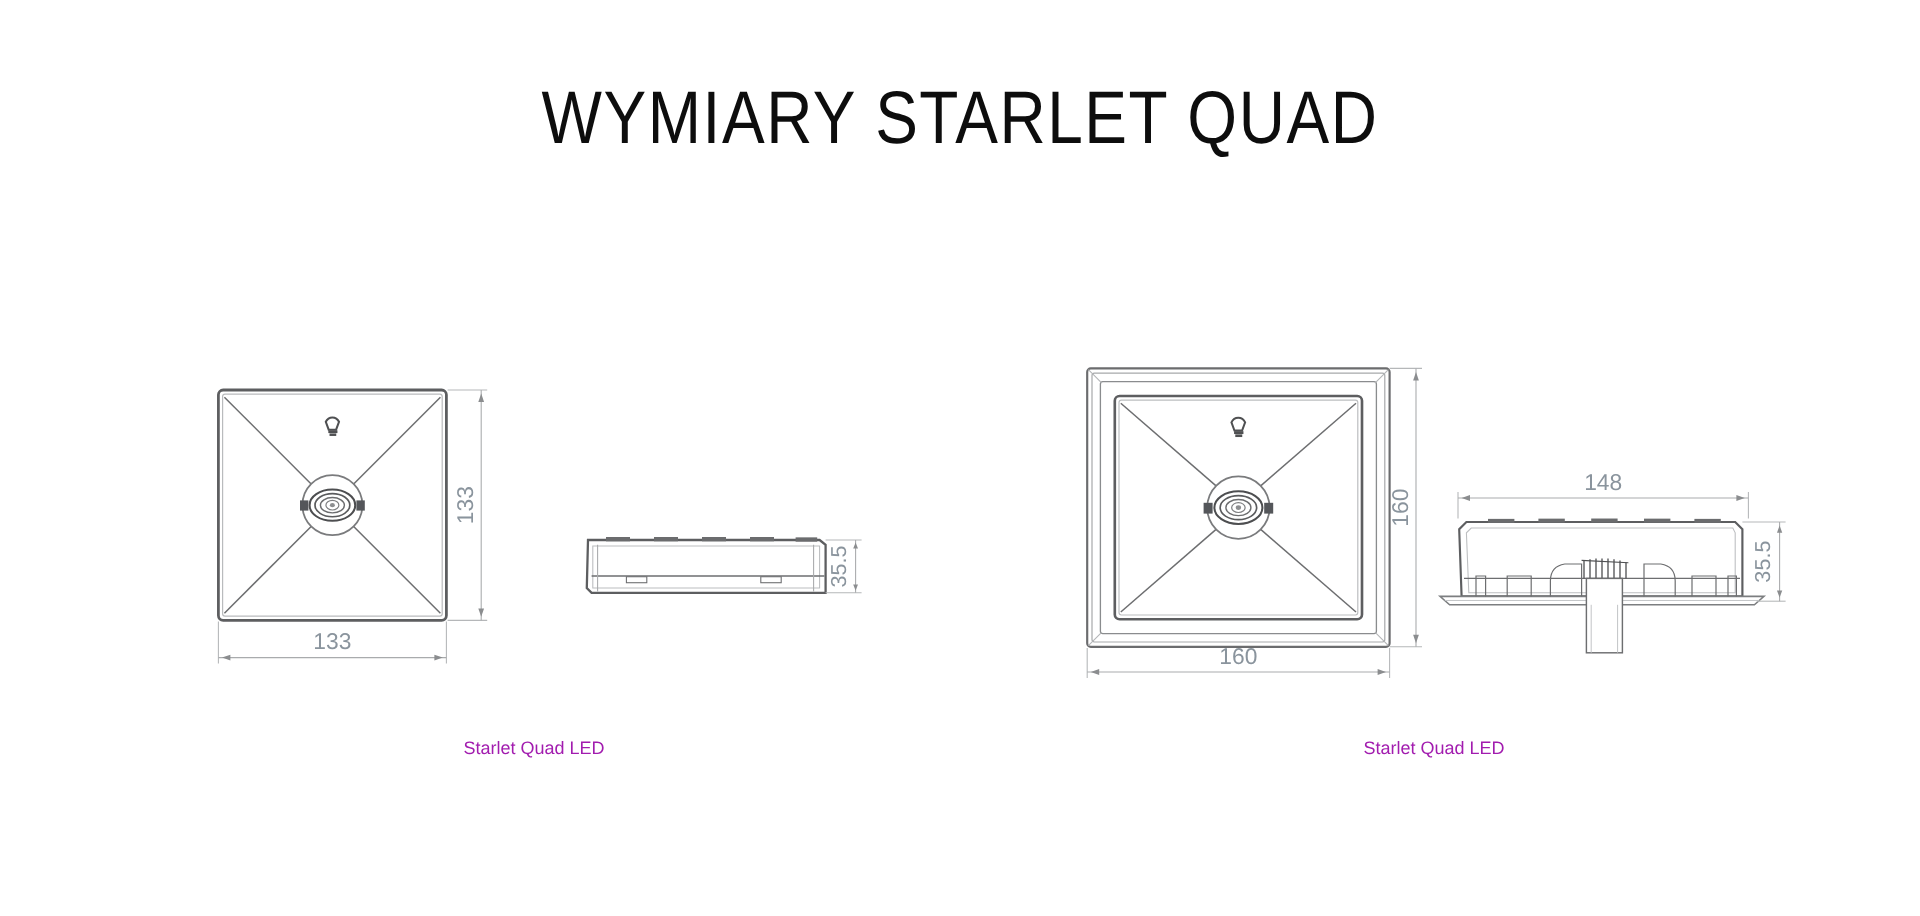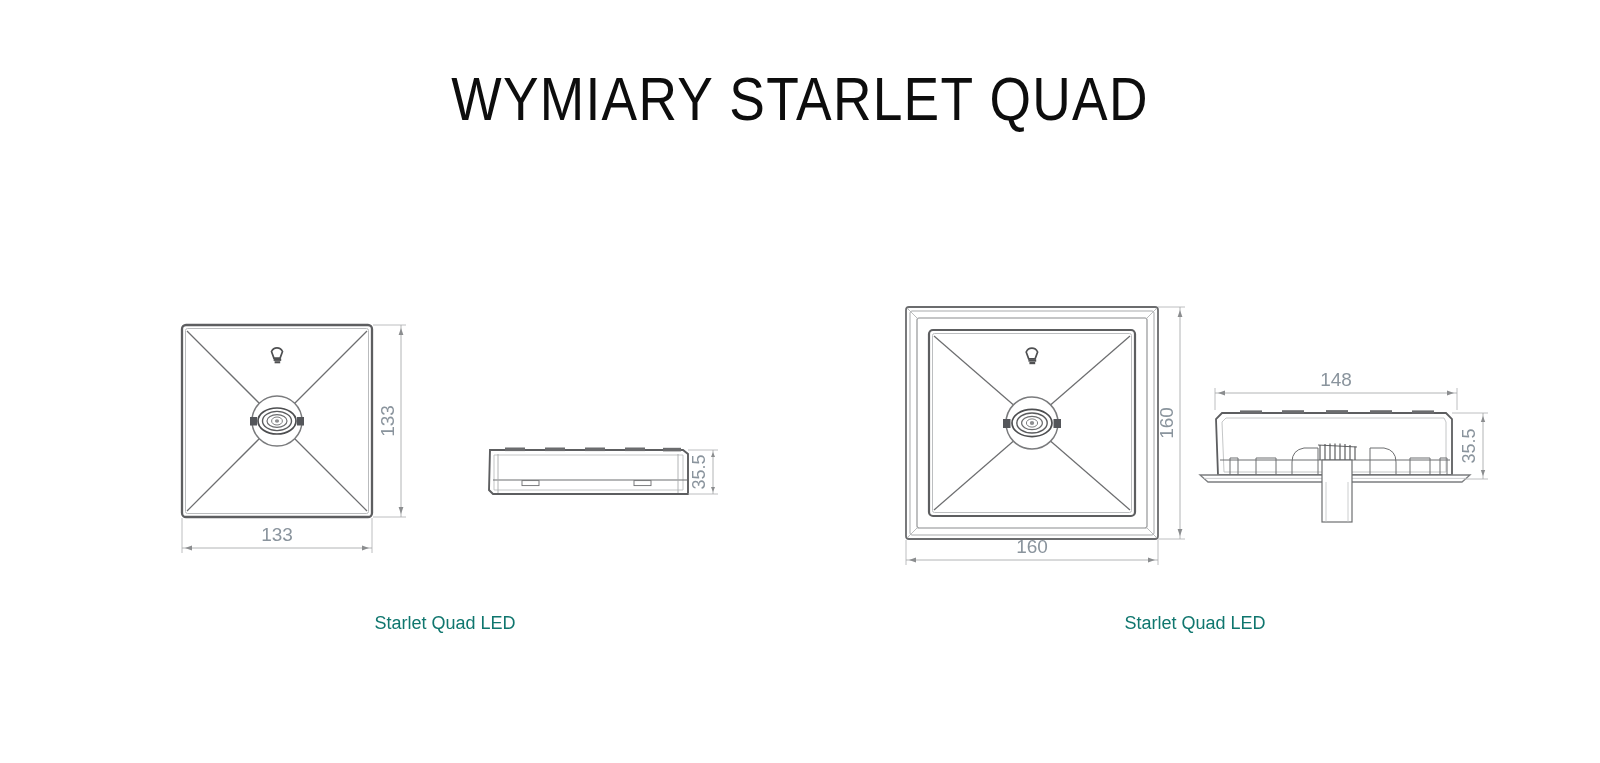--- a/index.html
+++ b/index.html
@@ -46,23 +46,23 @@
   .fig {
     position: absolute;
   }
   .fig svg { display: block; overflow: visible; }
 
   
   .caption {
     position: absolute;
     text-align: center;
     font-family: "Liberation Sans", sans-serif;
-    font-size: 18px;
+    font-size: 15px;
     line-height: 31px;
-    color: #0f766e;
+    color: #a21caf;
     white-space: nowrap;
   }
   .caption span { display: block; }
 
   
   .dim-text {
     font-family: "Liberation Sans", sans-serif;
     font-size: 19px;
     fill: #8a949d;
   }
@@ -237,21 +237,21 @@
         <line x1="11" y1="245" x2="11" y2="270" stroke="#b5b7b9" stroke-width="0.9"></line>
         <line x1="263" y1="245" x2="263" y2="270" stroke="#b5b7b9" stroke-width="0.9"></line>
         <line x1="11" y1="265" x2="263" y2="265" stroke="#a9abad" stroke-width="0.9"></line>
         <polygon points="14,265 21,262.6 21,267.4" fill="#8b8d8f"></polygon>
         <polygon points="260,265 253,262.6 253,267.4" fill="#8b8d8f"></polygon>
         <text class="dim-text" x="137" y="258" text-anchor="middle">160</text>
       </g>
     </svg>
   </div>
 
-  <div class="fig" style="left:1200px; top:372px;">
+  <div class="fig" style="left:1200px; top:394px;">
     <svg width="290" height="160" viewBox="0 0 290 160">
 
       <g>
         <line x1="15" y1="38" x2="15" y2="16" stroke="#b5b7b9" stroke-width="0.9"></line>
         <line x1="257" y1="38" x2="257" y2="16" stroke="#b5b7b9" stroke-width="0.9"></line>
         <line x1="15" y1="21" x2="257" y2="21" stroke="#a9abad" stroke-width="0.9"></line>
         <polygon points="18,21 25,18.6 25,23.4" fill="#8b8d8f"></polygon>
         <polygon points="254,21 247,18.6 247,23.4" fill="#8b8d8f"></polygon>
         <text class="dim-text" x="136" y="14" text-anchor="middle">148</text>
       </g>

